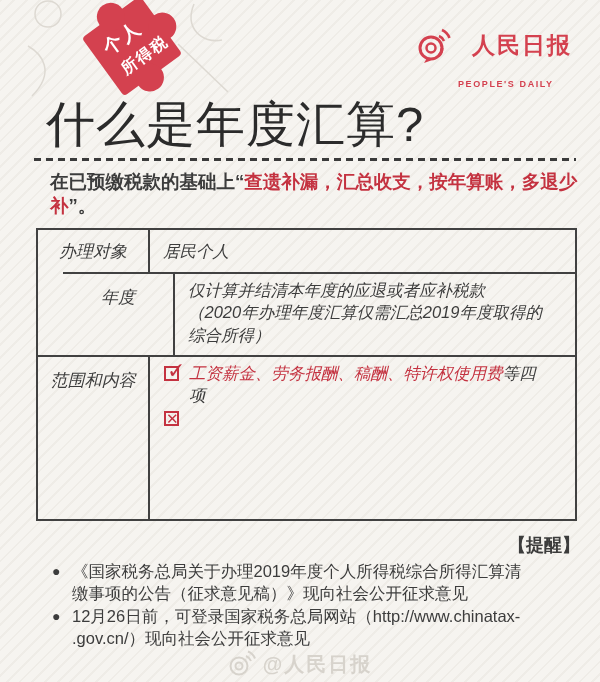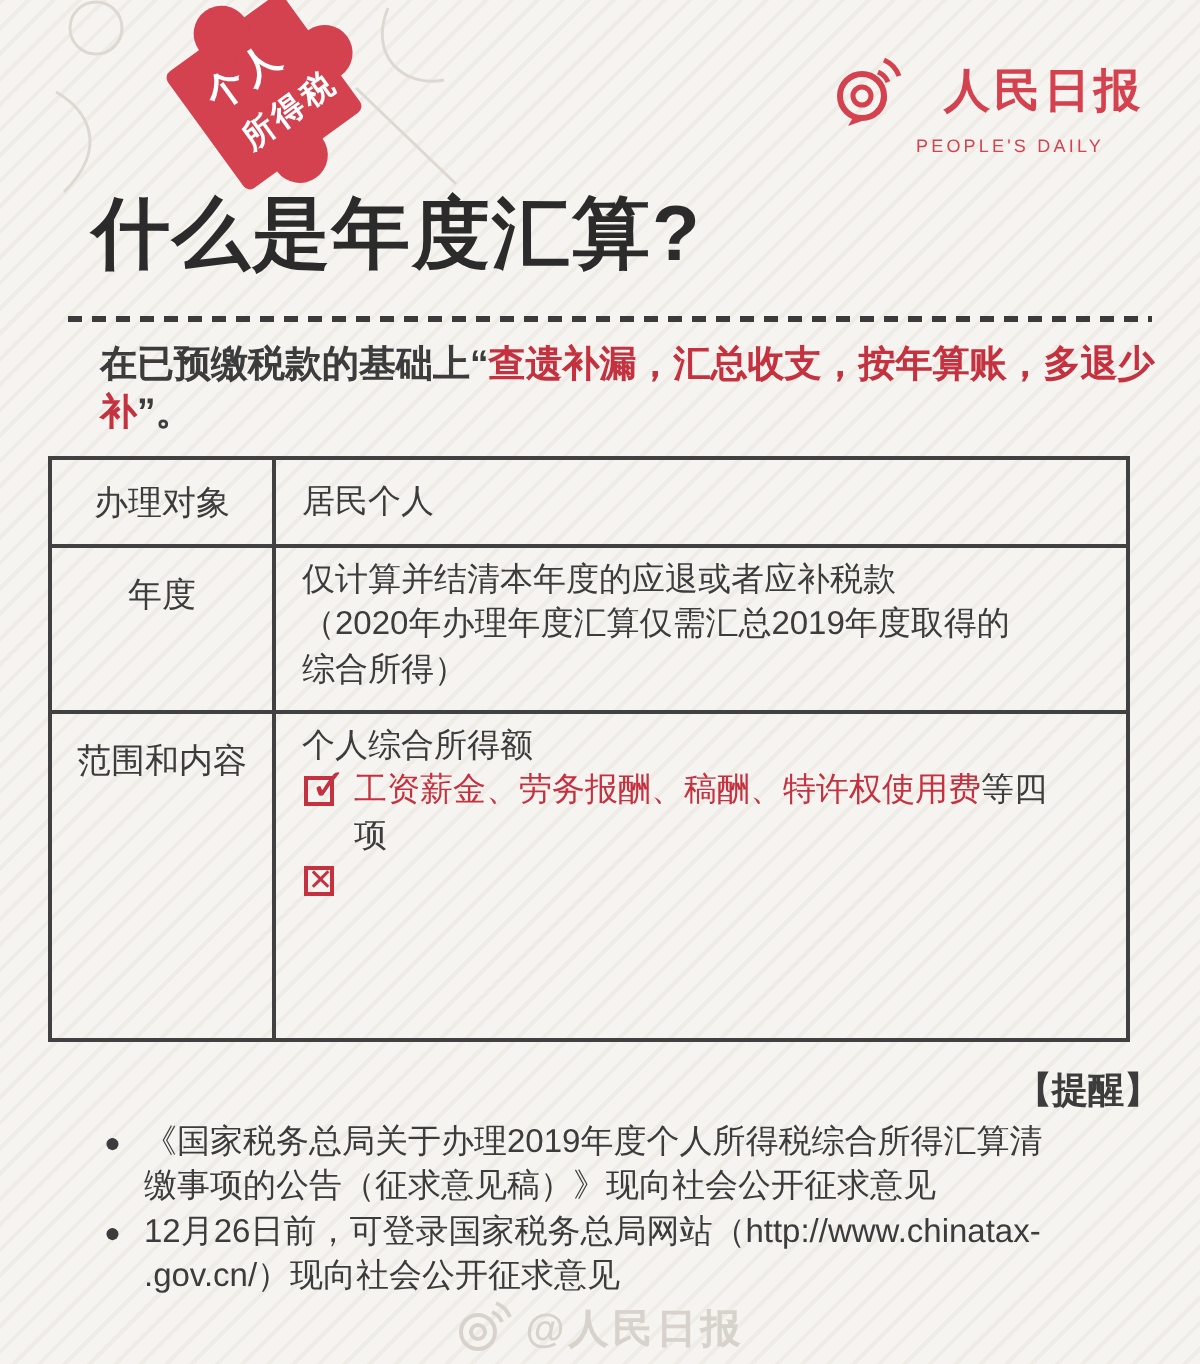--- a/index.html
+++ b/index.html
@@ -15,35 +15,35 @@
     background-color:var(--bg);
     background-image:repeating-linear-gradient(135deg, rgba(196,189,176,0.14) 0px, rgba(196,189,176,0.14) 2px, transparent 2px, transparent 9px);
   }
   .faint{fill:none;stroke:#ddd9d2;stroke-width:1.5px;}
   .redfill{fill:var(--logo_red);}
   .ptxt{fill:#ffffff;font-weight:bold;letter-spacing:2px;}
   .puzzle{position:absolute;left:26px;top:0;}
   .logo{position:absolute;right:28px;top:26px;}
   .logo-row{display:flex;align-items:center;gap:20px;}
   .logo-cn{font-size:23px;font-weight:bold;color:var(--logo_red);letter-spacing:2px;}
-  .logo-en{font-size:9px;font-weight:normal;color:var(--logo_red);letter-spacing:1.6px;margin-top:4px;padding-left:42px;}
-  .title{position:absolute;left:46px;top:96px;font-size:39px;line-height:1.15;font-weight:bold;color:var(--title);letter-spacing:1px;}
+  .logo-en{font-size:9px;font-weight:bold;color:var(--logo_red);letter-spacing:1.6px;margin-top:15px;padding-left:42px;}
+  .title{position:absolute;left:46px;top:96px;font-size:49px;line-height:1.15;font-weight:normal;color:var(--title);letter-spacing:1px;}
   .dash{position:absolute;left:34px;top:158px;width:542px;height:3px;
         background:repeating-linear-gradient(90deg,#3b3b3b 0 7px,transparent 7px 12px);}
   .intro{position:absolute;left:50px;top:170px;width:530px;font-size:18.5px;line-height:1.3;font-weight:bold;}
   .run-red{color:var(--red);}
   .run-dark{color:var(--dark);}
-  .table{position:absolute;left:24px;top:228px;width:541px;border:2px solid var(--border);}
+  .table{position:absolute;left:36px;top:228px;width:541px;border:2px solid var(--border);font-style:italic;}
   .trow{display:flex;border-top:2px solid var(--border);}
   .trow:first-child{border-top:none;}
   .tlabel{flex:0 0 112px;border-right:2px solid var(--border);
           display:flex;justify-content:center;align-items:flex-start;
           padding-top:12px;font-size:17px;}
   .tcontent{flex:1;padding:5px 24px 5px 13px;font-size:16.5px;line-height:1.36;}
-  .r1{min-height:42px;} .r2{min-height:83px;} .r3{min-height:164px;}
+  .r1{min-height:42px;} .r2{min-height:83px;margin-left:25px;} .r3{min-height:164px;}
   .r1 .tcontent,.r1 .tlabel{padding-top:10px;}
   .iconline{position:relative;padding-left:26px;}
   .box{position:absolute;left:1px;top:4px;width:15px;height:15px;border:2px solid var(--red);display:block;}
   .mark{position:absolute;font-weight:bold;color:var(--red);line-height:1;}
   .mark.check{left:1px;top:-8px;font-size:22px;}
   .mark.cross{left:0px;top:-2px;font-size:15px;}
   .reminder{position:absolute;left:52px;top:534px;width:528px;font-size:16.5px;line-height:1.32;}
   .rem-head{font-size:18px;font-weight:bold;margin-bottom:3px;text-align:right;}
   .rem-item{position:relative;padding-left:20px;margin-top:2px;}
   .rem-bullet{position:absolute;left:0;top:1px;font-size:14px;}
@@ -99,21 +99,20 @@
     </div>
     <div class="trow r2">
       <div class="tlabel">年度</div>
       <div class="tcontent">
         <div class="line"><span class="run-dark">仅计算并结清本年度的应退或者应补税款</span><br><span class="run-dark">（2020年办理年度汇算仅需汇总2019年度取得的</span><br><span class="run-dark">综合所得）</span></div>
       </div>
     </div>
     <div class="trow r3">
       <div class="tlabel">范围和内容</div>
       <div class="tcontent">
-        <div class="line"><span class="run-dark">个人综合所得额</span></div>
         <div class="line iconline">
           <span class="box">
               <span class="mark check">✓</span>
             </span>
           <span><span class="run-red">工资薪金、劳务报酬、稿酬、特许权使用费</span><span class="run-dark">等四</span><br><span class="run-dark">项</span></span>
         </div>
         <div class="line iconline">
           <span class="box">
               <span class="mark cross">✕</span>
             </span>

